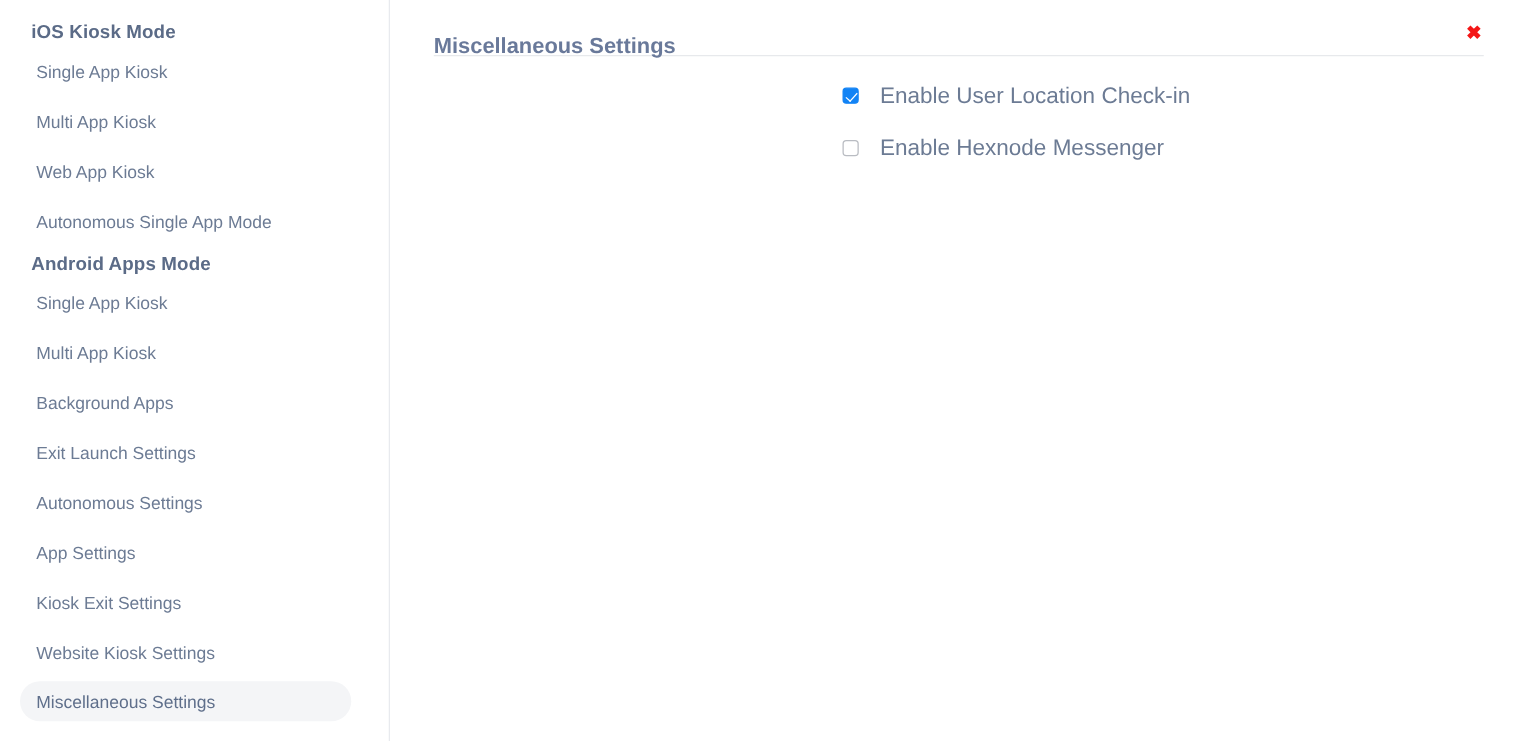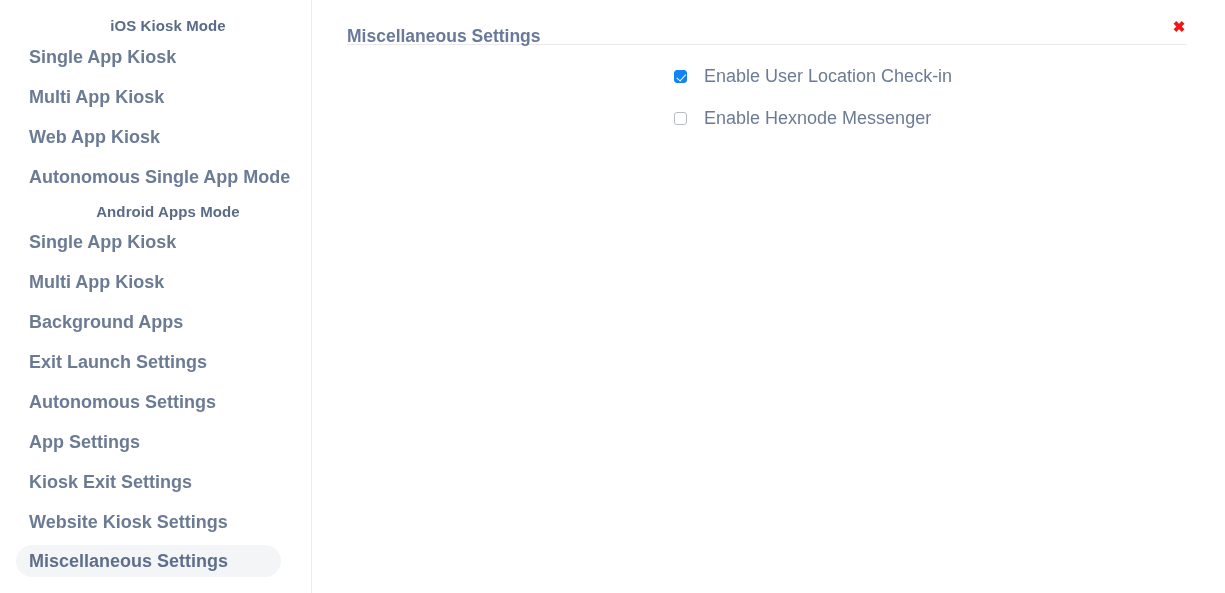--- a/index.html
+++ b/index.html
@@ -37,40 +37,38 @@
   .nav-group { margin: 0; padding: 0; }
 
   .nav-heading {
     font-size: 15px;
     font-weight: bold;
     color: #5b6b87;
     padding-left: 25px;
     letter-spacing: 0.1px;
     line-height: 1;
     white-space: nowrap;
-    text-align: center;
   }
 
   .nav-item {
     position: relative;
     height: 32px;
     margin: 0 30px 0 16px;
     display: flex;
     align-items: center;
     border-radius: 16px;
     cursor: pointer;
     box-sizing: border-box;
   }
   .nav-item .nav-label {
     padding-left: 13px;
-    font-size: 18px;
+    font-size: 14px;
     color: #6c7b94;
     line-height: 1;
     white-space: nowrap;
-    font-weight: bold;
   }
   .nav-item.active {
     background: #f4f5f7;
   }
   .nav-item.active .nav-label {
     color: #5f6f8b;
   }
 
   
   .abs { position: absolute; left: 0; right: 0; }

